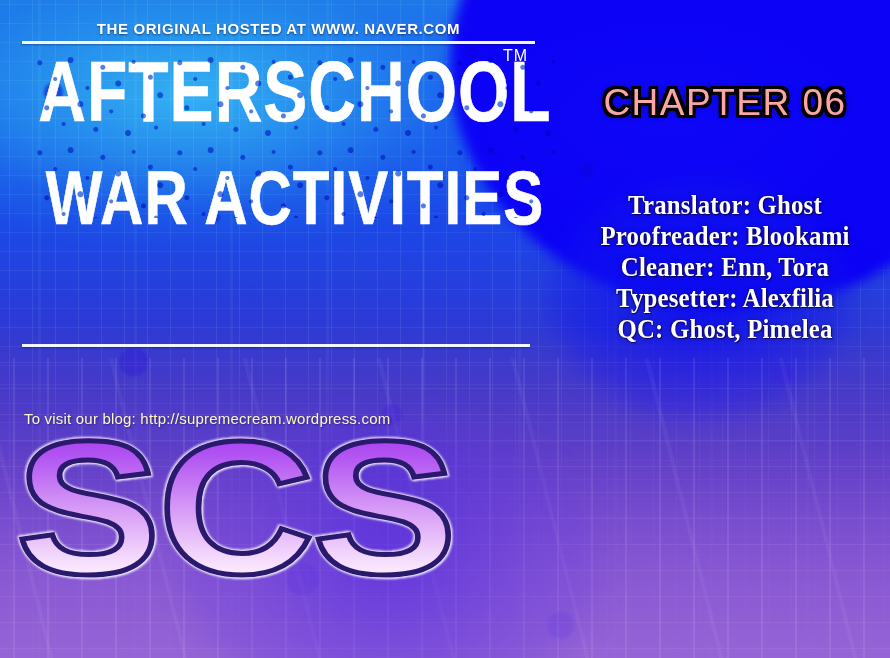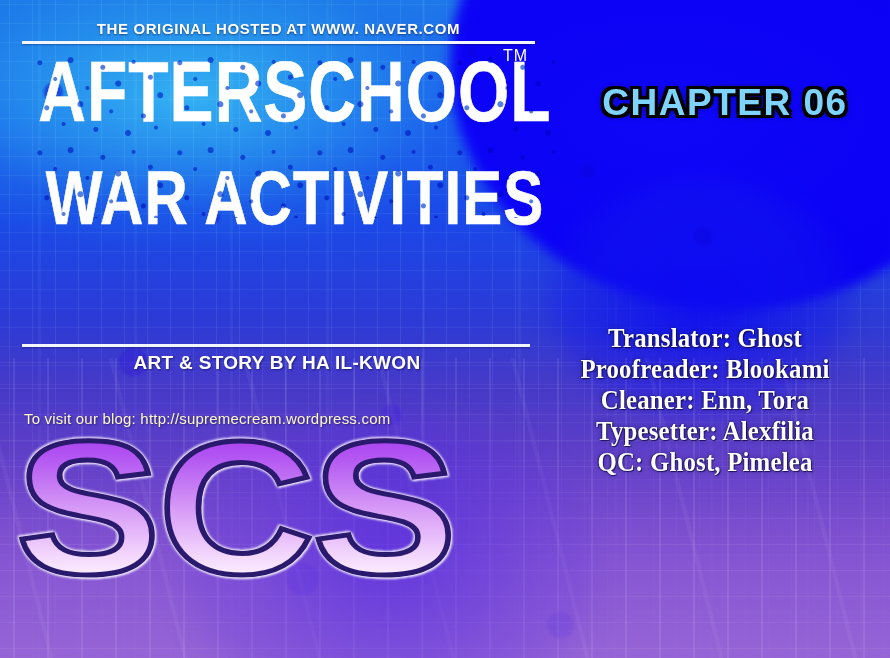--- a/index.html
+++ b/index.html
@@ -283,38 +283,38 @@
       -1.5px -1.5px 0 #241352, 1.5px -1.5px 0 #241352,
       -1.5px 1.5px 0 #241352, 1.5px 1.5px 0 #241352,
        0 0 4px rgba(30,10,70,.8);
   }
 
   
   .chapter {
     position: absolute;
     left: 560px; top: 82px; width: 330px;
     text-align: center;
-    color: #7dd3fc;
+    color: #fca5a5;
     font-size: 37px;
-    font-weight: 700;
+    font-weight: 400;
     letter-spacing: 1.5px;
     text-shadow:
       -3px -3px 0 #000, 3px -3px 0 #000,
       -3px  3px 0 #000, 3px  3px 0 #000,
       -3px  0   0 #000, 3px  0   0 #000,
        0   -3px 0 #000, 0    3px 0 #000,
        0 0 7px rgba(0,0,0,.9);
   }
   .credits {
     position: absolute;
-    left: 540px; top: 190px;
+    left: 560px; top: 190px;
     width: 330px; height: 420px;
     display: flex;
     flex-direction: column;
-    justify-content: center;
+    justify-content: flex-start;
   }
   .credit {
     text-align: center;
     color: #ffffff;
     font-family: "Liberation Serif", serif;
     font-weight: 700;
     font-size: 27px;
     letter-spacing: .2px;
     transform: scaleX(.92);
     text-shadow:
@@ -352,21 +352,20 @@
     <div class="rule rule-top"></div>
 
     <div class="title-wrap">
       <div class="title title-1">AFTERSCHOOL</div>
       <div class="title title-2">WAR ACTIVITIES</div>
       <div class="grunge"></div>
     </div>
     <div class="tm">TM</div>
 
     <div class="rule rule-mid"></div>
-    <div class="byline">ART &amp; STORY BY HA IL-KWON</div>
 
     <div class="blog">To visit our blog: http://supremecream.wordpress.com</div>
 
     <div class="scs">
       <div class="scs-letters">SCS</div>
     </div>
 
     <div class="chapter">CHAPTER 06</div>
 
     <div class="credits">

